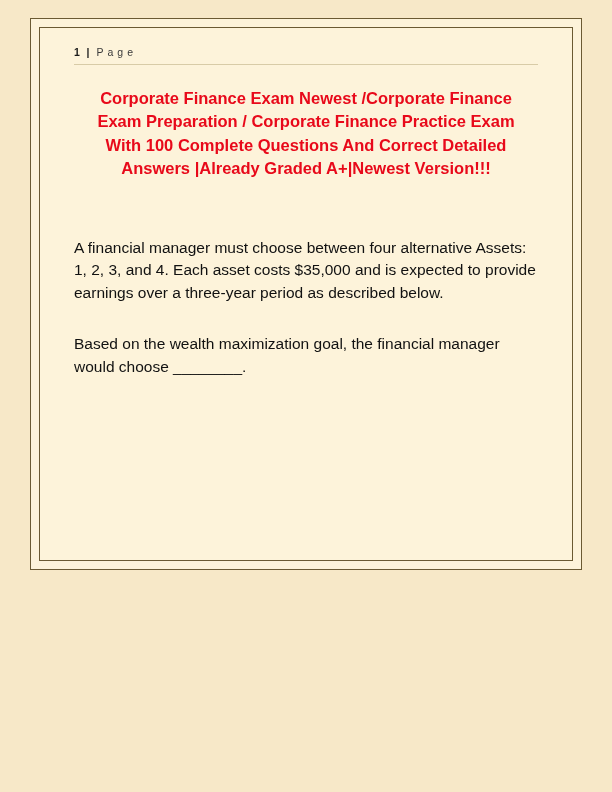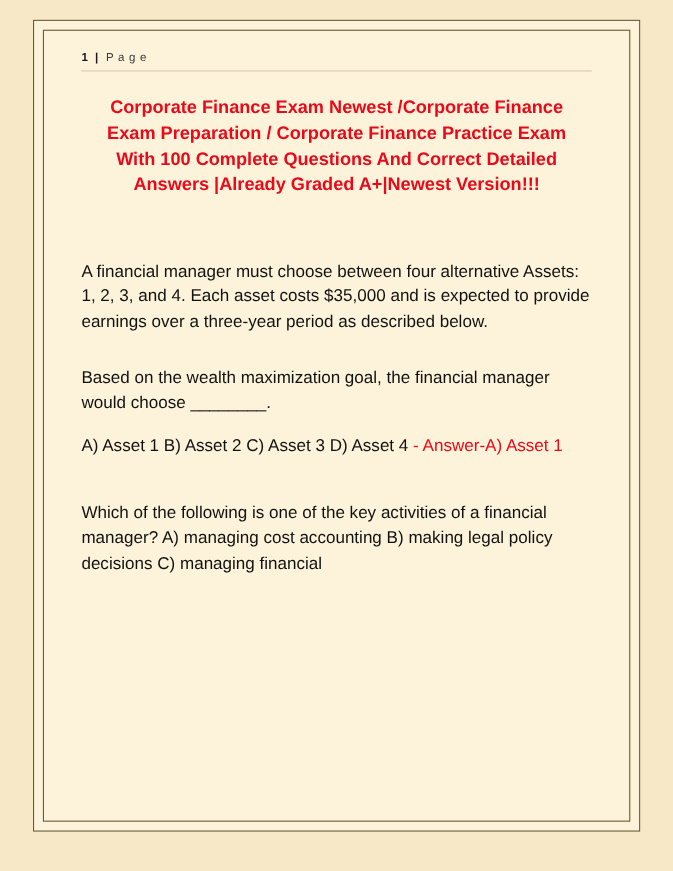--- a/index.html
+++ b/index.html
@@ -11,21 +11,21 @@
     height: 792px;
     background: #f7e8c8;
     font-family: "Liberation Sans", sans-serif;
     overflow: hidden;
   }
   .page-frame {
     position: absolute;
     left: 30px;
     top: 18px;
     width: 552px;
-    height: 738px;
+    height: 552px;
     background: #fdf3da;
     border: 1px solid #6b5a33;
     box-sizing: border-box;
   }
   .page-inner {
     position: absolute;
     left: 8px;
     top: 8px;
     right: 8px;
     bottom: 8px;
@@ -96,23 +96,19 @@
       <div class="doc-title">Corporate Finance Exam Newest /Corporate Finance Exam Preparation / Corporate Finance Practice Exam With 100 Complete Questions And Correct Detailed Answers |Already Graded A+|Newest Version!!!</div>
 
 
 
       <div class="gap-lg"></div>
 
       <p class="para">A financial manager must choose between four alternative Assets: 1, 2, 3, and 4. Each asset costs $35,000 and is expected to provide earnings over a three-year period as described below.</p>
 
       <p class="para tight">Based on the wealth maximization goal, the financial manager would choose ________.</p>
 
-      <p class="para">
-        <span>A) Asset 1 B) Asset 2 C) Asset 3 D) Asset 4 </span><span class="answer">- Answer-A) Asset 1</span>
-      </p>
 
       <div class="gap-lg"></div>
 
-      <p class="para">Which of the following is one of the key activities of a financial manager? A) managing cost accounting B) making legal policy decisions C) managing financial</p>
 
     </div>
   </div>
 </div>
 
 </body></html>

